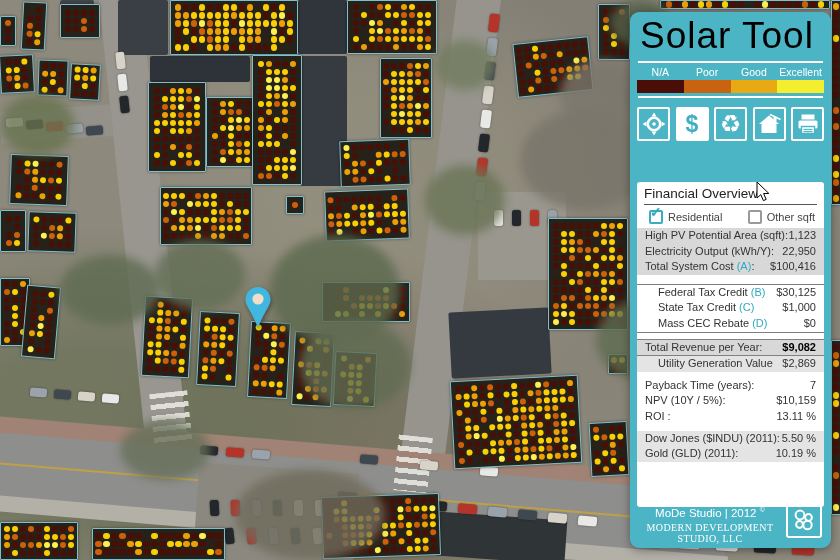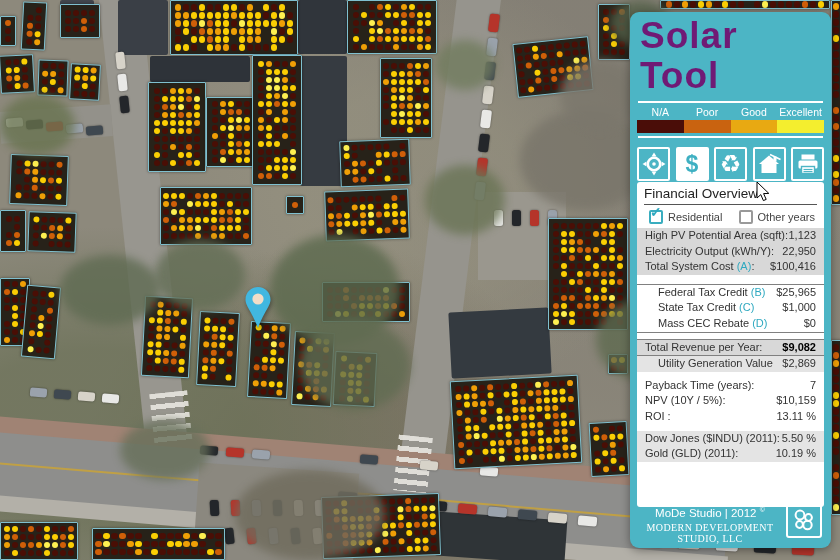--- a/index.html
+++ b/index.html
@@ -21,21 +21,21 @@
   #map .bld{position:absolute;background:#272219;border:1.5px solid #7fc0cf;
             box-sizing:border-box;border-radius:1px;box-shadow:0 0 3px rgba(0,0,0,.45);}
   #map .dot{position:absolute;width:6.5px;height:6.5px;border-radius:50%;}
   #map .car{position:absolute;border-radius:2.5px;box-shadow:0 0 2px rgba(0,0,0,.5);}
   #pin{position:absolute;left:244px;top:286px;width:28px;height:44px;z-index:12;
        filter:drop-shadow(1px 2px 2px rgba(0,0,0,.4));}
   
   #panel{position:absolute;left:630px;top:12px;width:201px;height:536px;z-index:20;
          background:#4cb5c5;border-radius:9px;box-shadow:0 2px 10px rgba(0,0,0,.4);}
   .p-head{padding:4px 10px 0;}
-  .p-title{margin:0;font-size:37px;font-weight:700;color:#701a75;letter-spacing:1px;line-height:40px;}
+  .p-title{margin:0;font-size:37px;font-weight:400;color:#000000;letter-spacing:1px;line-height:40px;}
   .p-sub{font-size:15px;color:#fff;margin:-2px 0 0 3px;}
   .wrule{border-top:2px solid #fff;margin:5px 8px 0;}
   .lg-labels{display:flex;padding:3px 7px 2px;}
   .lg-labels span{flex:1;text-align:center;font-size:10.5px;color:#fff;}
   .lg-bar{display:flex;height:13px;margin:0 7px;}
   .lg-bar div{flex:1;}
   .search-row{display:flex;align-items:center;margin:9px 7px 0;gap:2px;}
   .search-row input{flex:1;height:23px;border:none;border-radius:2px;padding:0 7px;
        font-size:11.5px;color:#555;background:#fff;outline:none;min-width:0;
        font-family:"Liberation Sans",sans-serif;}
@@ -1778,42 +1778,42 @@
       <div class="fin-title">Financial Overview</div>
       <div class="cb-row">
         <div class="cb-grp">
           <span class="cbox">
               <span class="chk">✓</span>
             </span>
           <span>Residential</span>
         </div>
         <div class="cb-grp right">
           <span class="cbox plain"></span>
-          <span>Other years</span>
+          <span>Other sqft</span>
         </div>
       </div>
 
       <div class="frow gray">
         <span class="lbl"><span>High PV Potential Area (sqft)</span><span class="teal"></span><span>:</span></span>
         <span class="val">1,123</span>
       </div>
       <div class="frow gray">
         <span class="lbl"><span>Electricity Output (kWh/Y)</span><span class="teal"></span><span>:</span></span>
         <span class="val">22,950</span>
       </div>
       <div class="frow gray">
         <span class="lbl"><span>Total System Cost</span><span class="teal"> (A)</span><span>:</span></span>
         <span class="val">$100,416</span>
       </div>
 
       <div class="gap"></div>
       <div class="gap-s"></div>
       <div class="frow ind rt">
         <span class="lbl"><span>Federal Tax Credit</span><span class="teal"> (B)</span></span>
-        <span class="val">$25,965</span>
+        <span class="val">$30,125</span>
       </div>
       <div class="frow ind">
         <span class="lbl"><span>State Tax Credit</span><span class="teal"> (C)</span></span>
         <span class="val">$1,000</span>
       </div>
       <div class="frow ind rb">
         <span class="lbl"><span>Mass CEC Rebate</span><span class="teal"> (D)</span></span>
         <span class="val">$0</span>
       </div>
 

